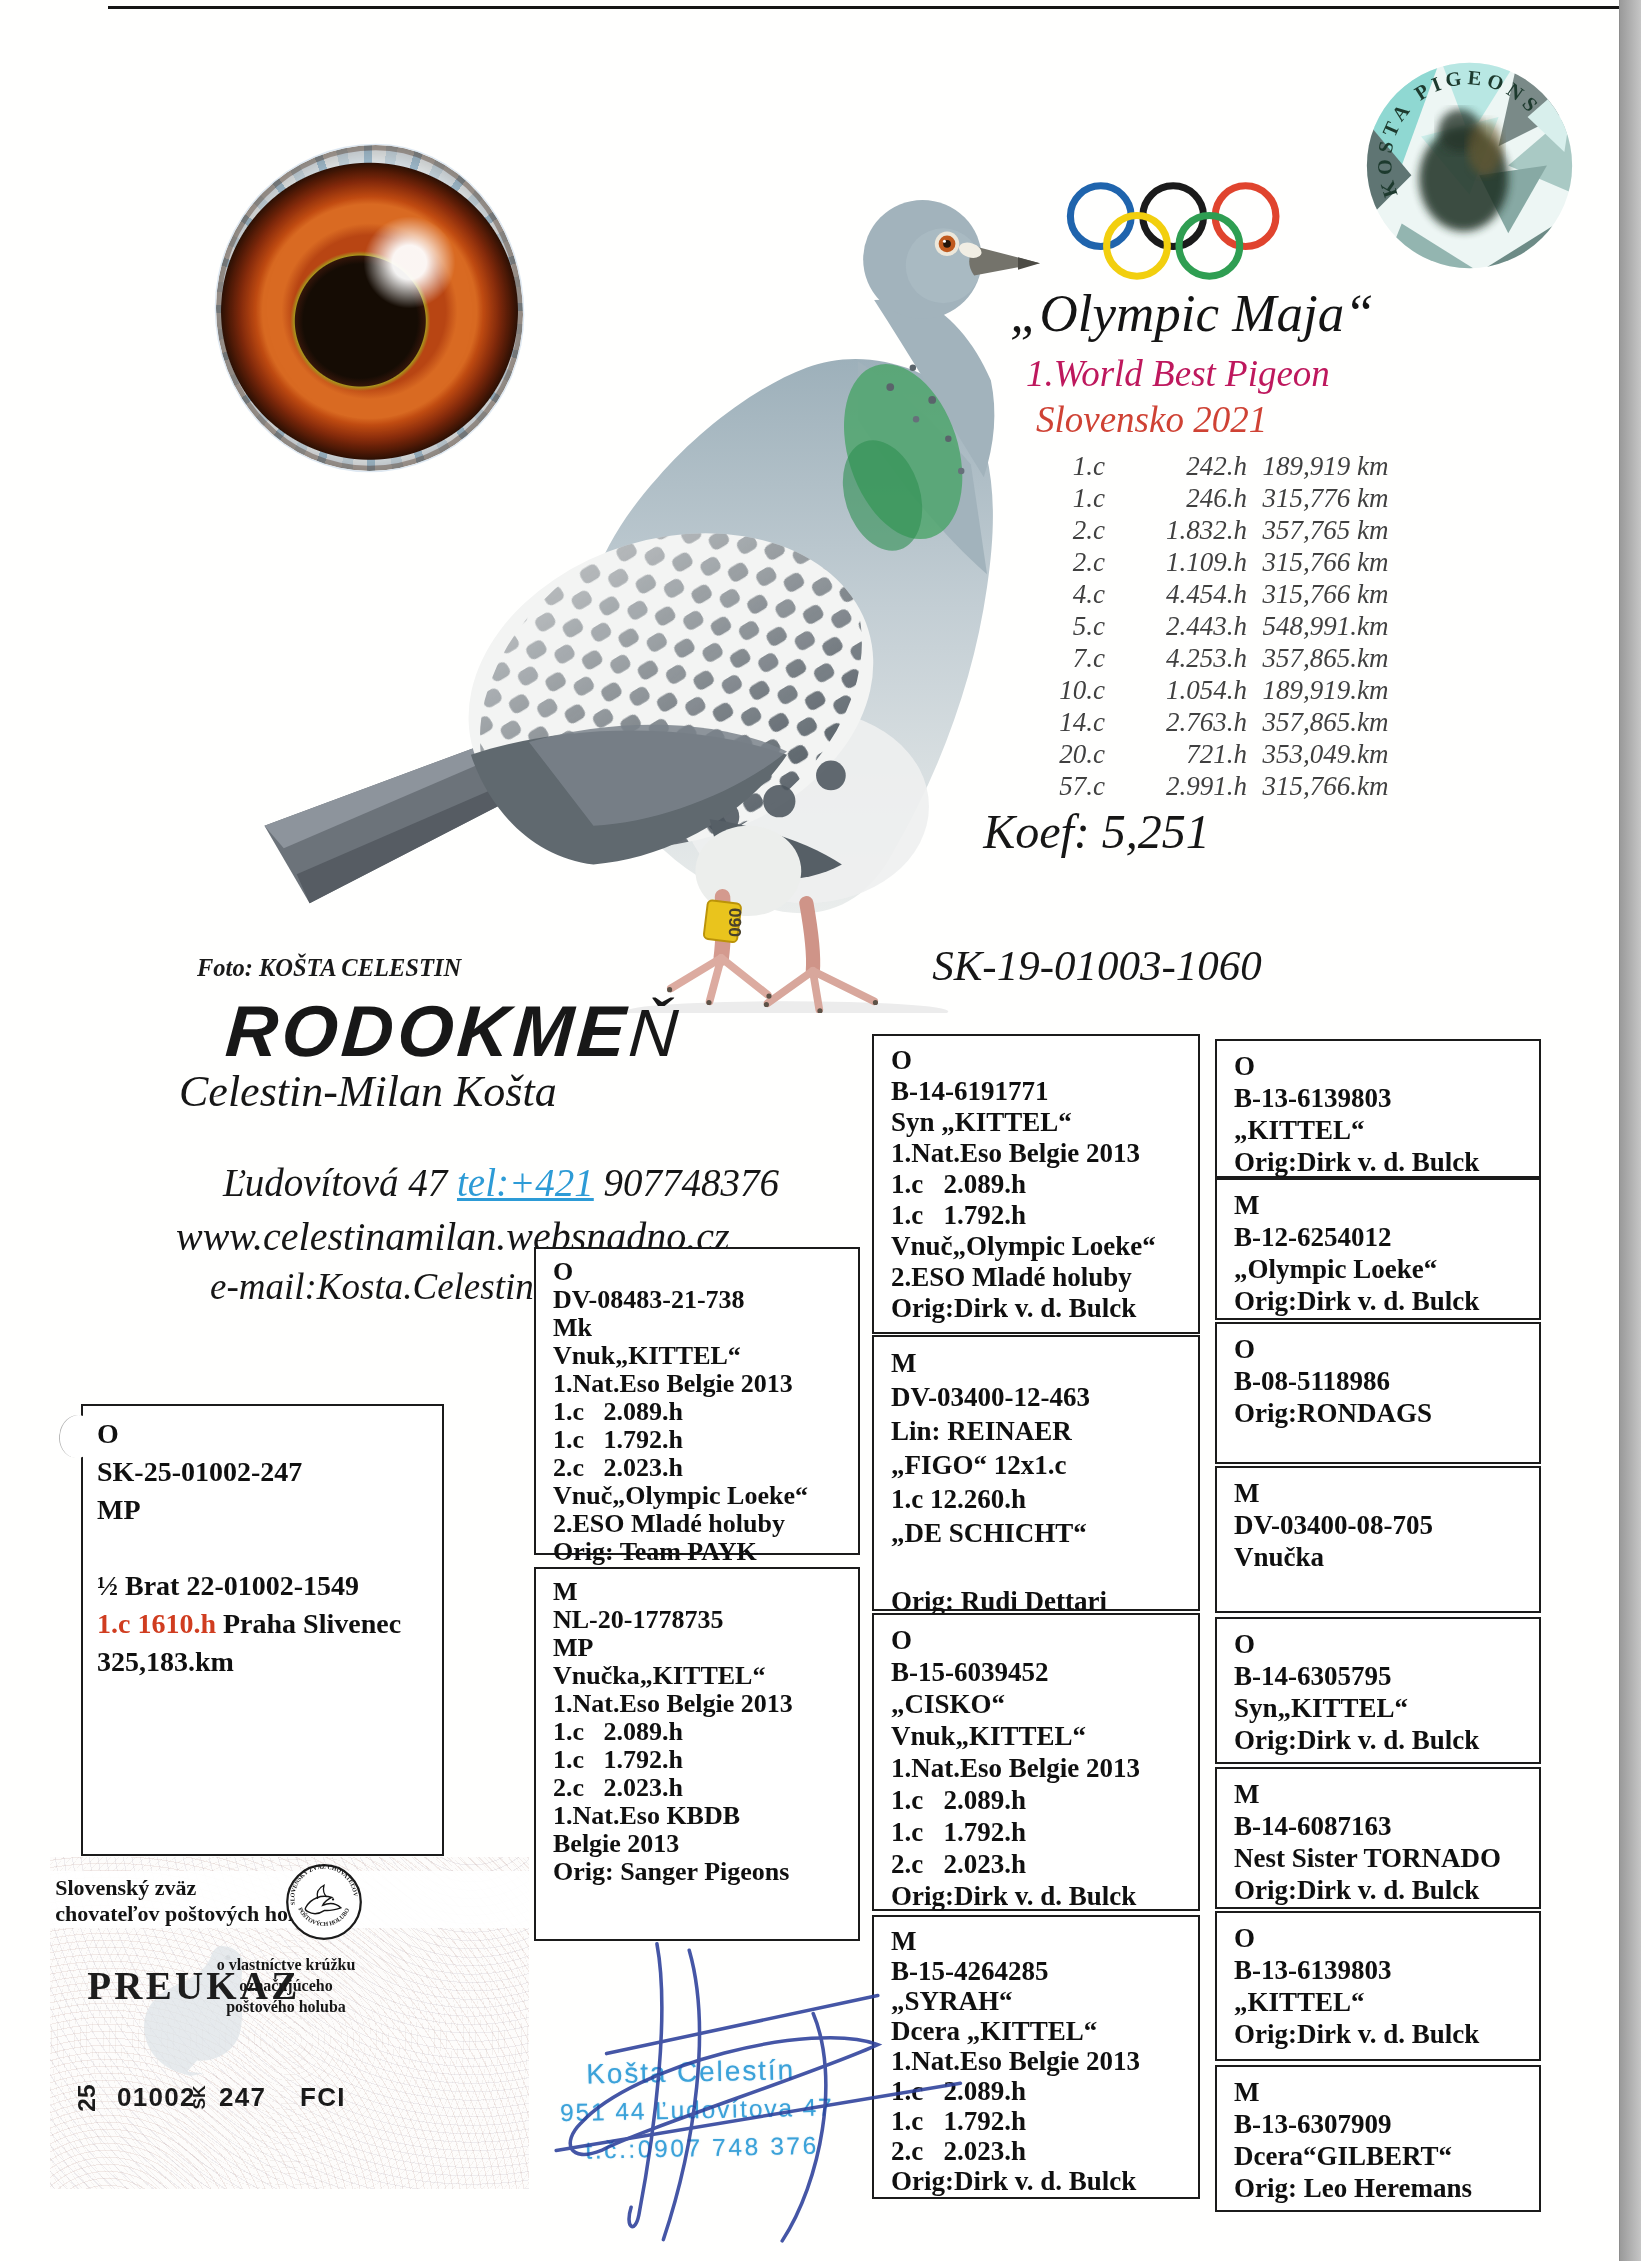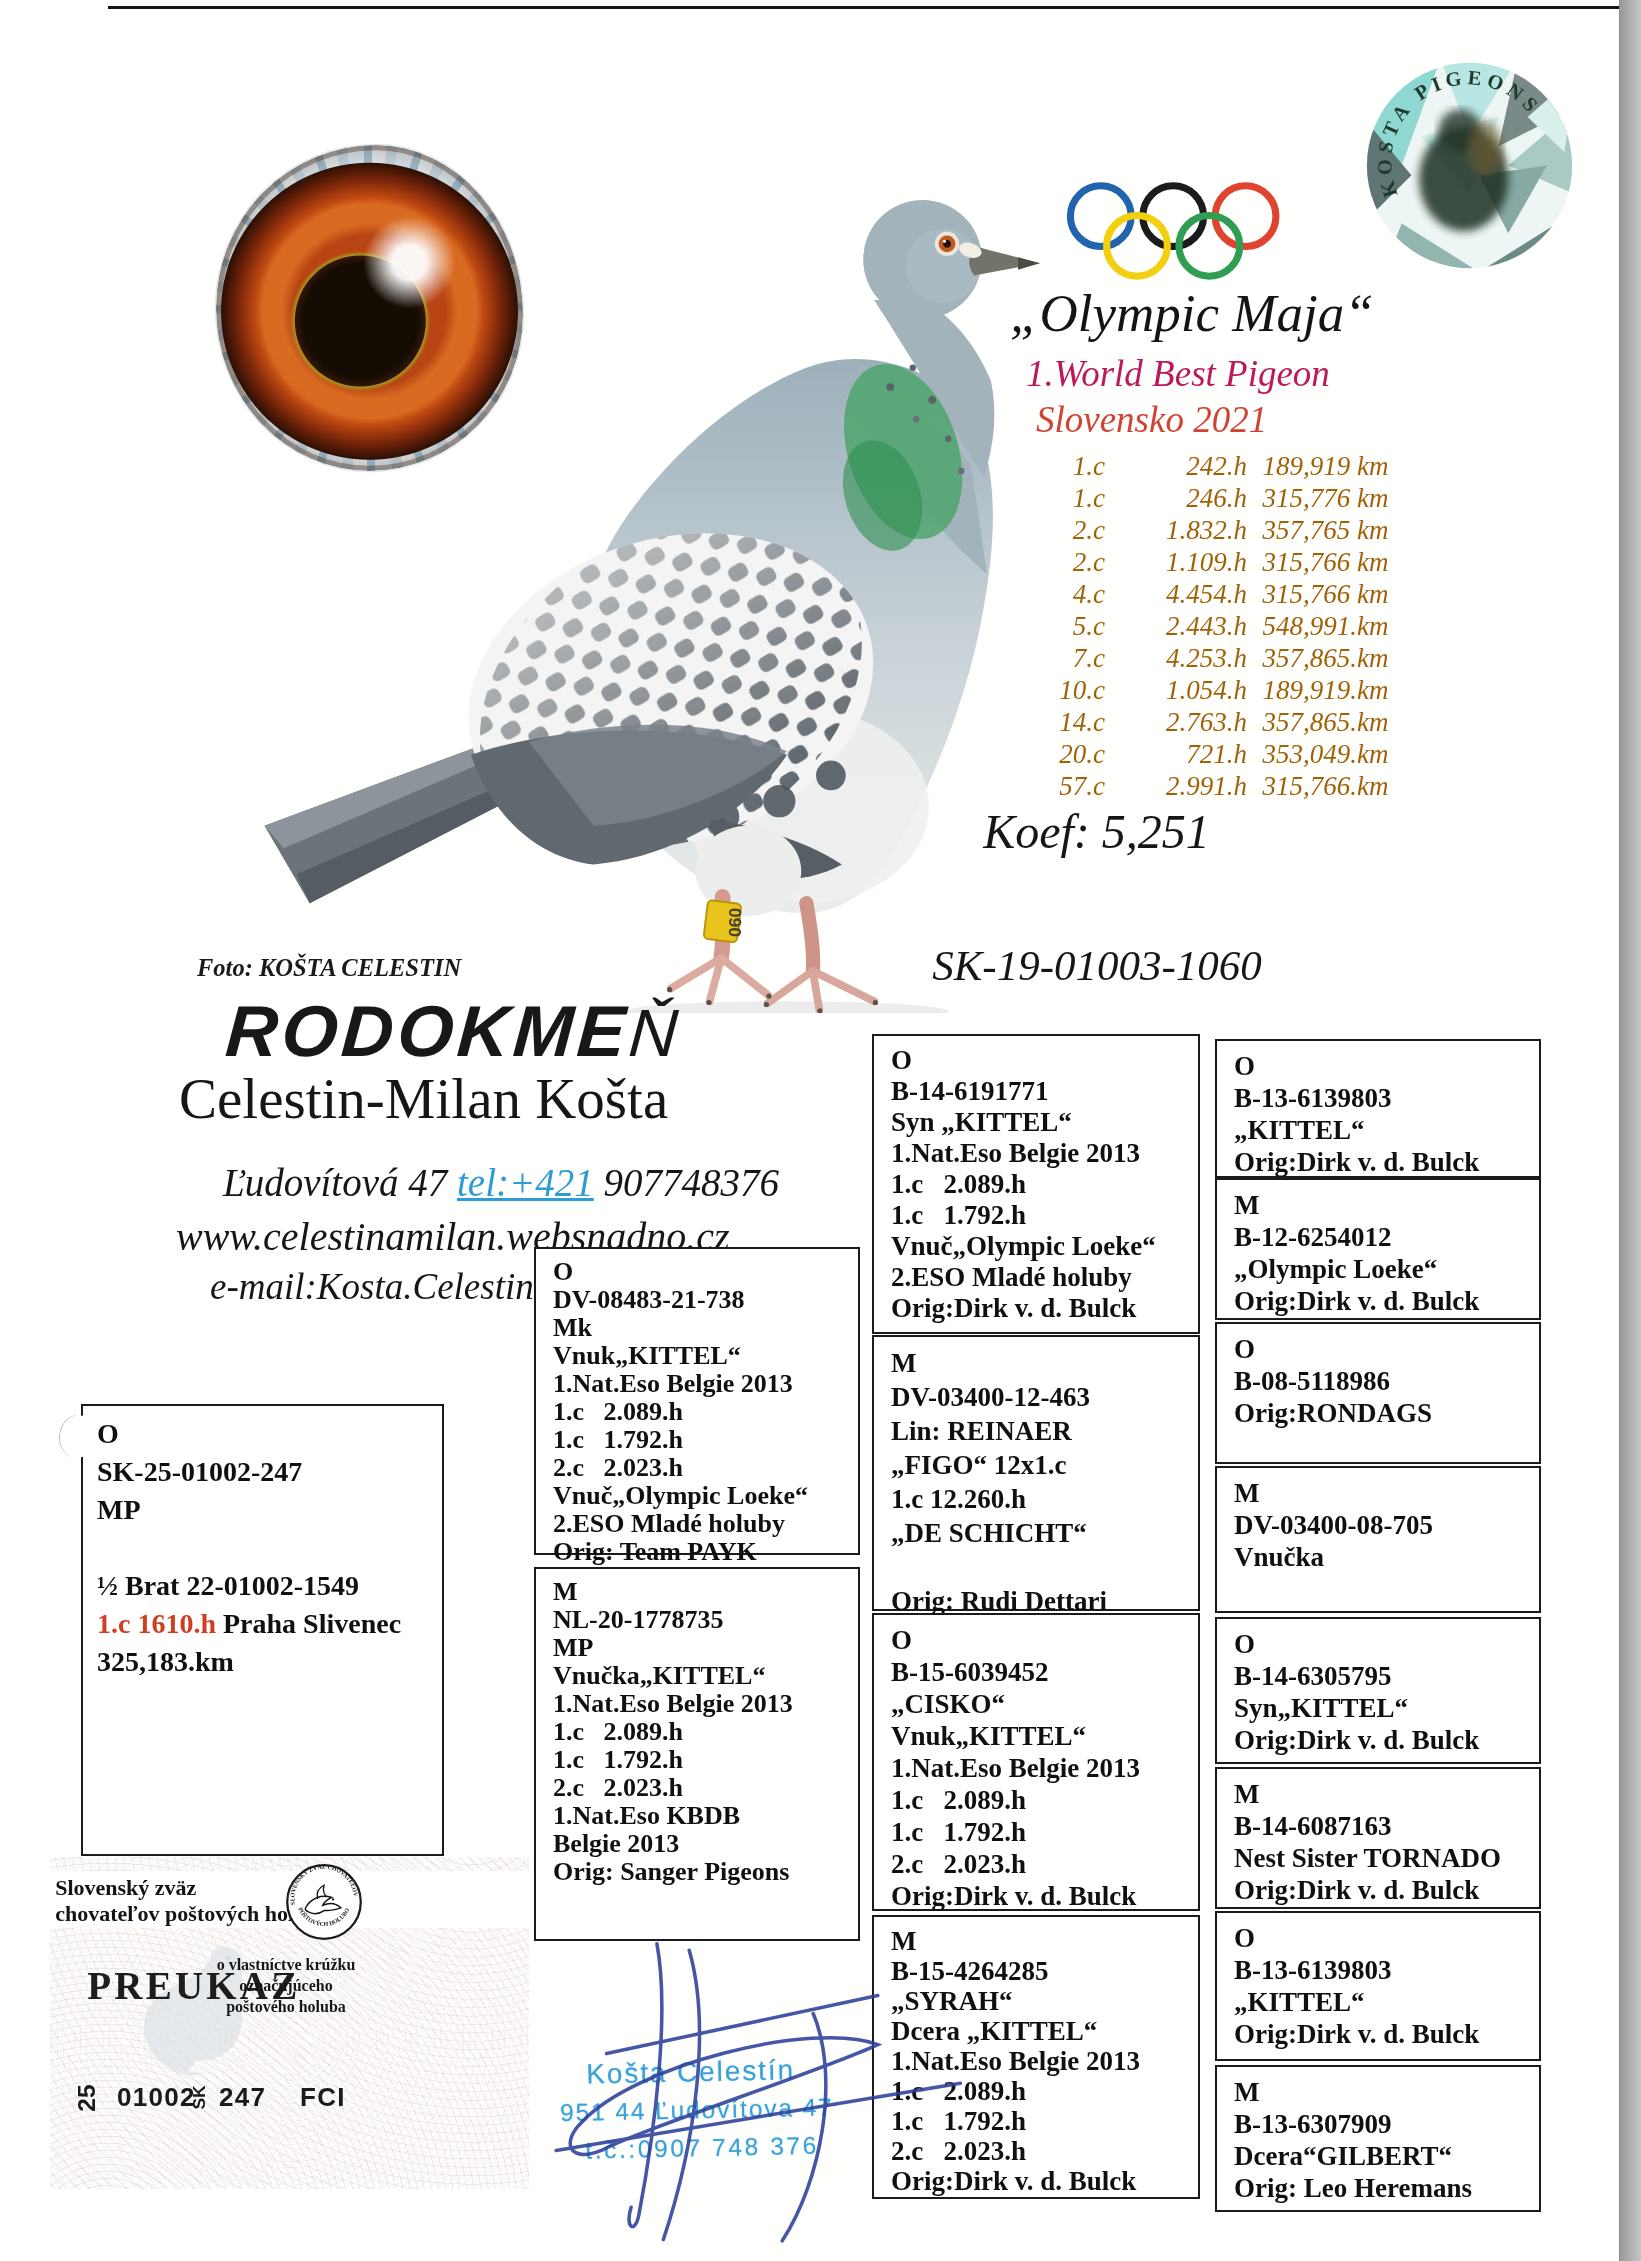--- a/index.html
+++ b/index.html
@@ -23,40 +23,40 @@
        box-shadow: inset 0 0 0 5.2px rgba(70,45,25,.38), inset 0 0 45px rgba(40,25,10,.45), 0 0 0 1.3px rgba(205,220,235,.65);}
   
   .pigeon{position:absolute;left:258px;top:174px;width:800px;height:839px;}
   
   .rings{position:absolute;left:1062px;top:176px;width:265px;height:110px;}
   
   .title{position:absolute;left:1010px;top:283px;width:361px;text-align:center;
          font-style:italic;font-size:53px;color:#141414;white-space:nowrap;}
   .sub1{position:absolute;left:1026px;top:352px;font-style:italic;font-size:37px;color:#be185d;white-space:nowrap;}
   .sub2{position:absolute;left:1036px;top:398px;font-style:italic;font-size:37px;color:#cf4234;white-space:nowrap;text-align:right;}
-  .results{position:absolute;left:1031px;top:450px;font-style:italic;font-size:27px;color:#a16207;}
+  .results{position:absolute;left:1031px;top:450px;font-style:italic;font-size:27px;color:#404040;}
   .res-row{display:flex;height:32px;line-height:32px;}
   .res-place{width:74px;text-align:right;}
   .res-hits{width:142px;text-align:right;}
   .res-km{padding-left:15.5px;}
   .koef{position:absolute;left:916px;top:804px;width:361px;text-align:center;
         font-style:italic;font-size:48px;color:#161616;white-space:nowrap;}
   .race2022{position:absolute;left:858px;top:863px;width:478px;text-align:center;
         font-style:italic;font-size:45px;color:#161616;white-space:nowrap;}
   .ringno{position:absolute;left:871px;top:941px;width:452px;text-align:center;
         font-style:italic;font-size:43px;color:#161616;white-space:nowrap;}
   
   .holo{position:absolute;left:1363px;top:59px;width:213px;height:213px;}
   
   .credit{position:absolute;left:197px;top:954px;font-style:italic;font-size:24.5px;font-weight:bold;color:#1a1a1a;white-space:nowrap;}
   .logo{position:absolute;left:226px;top:990px;font-family:"Liberation Sans","DejaVu Sans",sans-serif;
         font-weight:bold;font-style:italic;font-size:72px;letter-spacing:3.9px;color:#181818;
         transform:skewX(-4deg);white-space:nowrap;}
   .logo .nn{font-weight:normal;font-size:67px;letter-spacing:0;}
-  .bname{position:absolute;left:179px;top:1066px;font-size:57px;color:#161616;white-space:nowrap;}
+  .bname{position:absolute;left:179px;top:1066px;font-style:italic;font-size:44px;color:#161616;white-space:nowrap;}
   .bstreet{position:absolute;left:223px;top:1160px;font-style:italic;font-size:39px;color:#161616;white-space:nowrap;}
   .bstreet .tel{color:#2d9bd6;text-decoration:underline;cursor:pointer;}
   .bweb{position:absolute;left:176px;top:1213px;font-style:italic;font-size:40px;color:#161616;white-space:nowrap;}
   .bmail{position:absolute;left:210px;top:1265px;font-style:italic;font-size:37px;color:#161616;white-space:nowrap;}
   
   .pbox{position:absolute;border:2.6px solid #1b1b1b;background:#fff;box-sizing:border-box;
         padding:9px 3.9px 0 17px;font-weight:bold;color:#101010;}
   .pline{white-space:pre;}
   .pline .red{color:#d03d20;}
   

